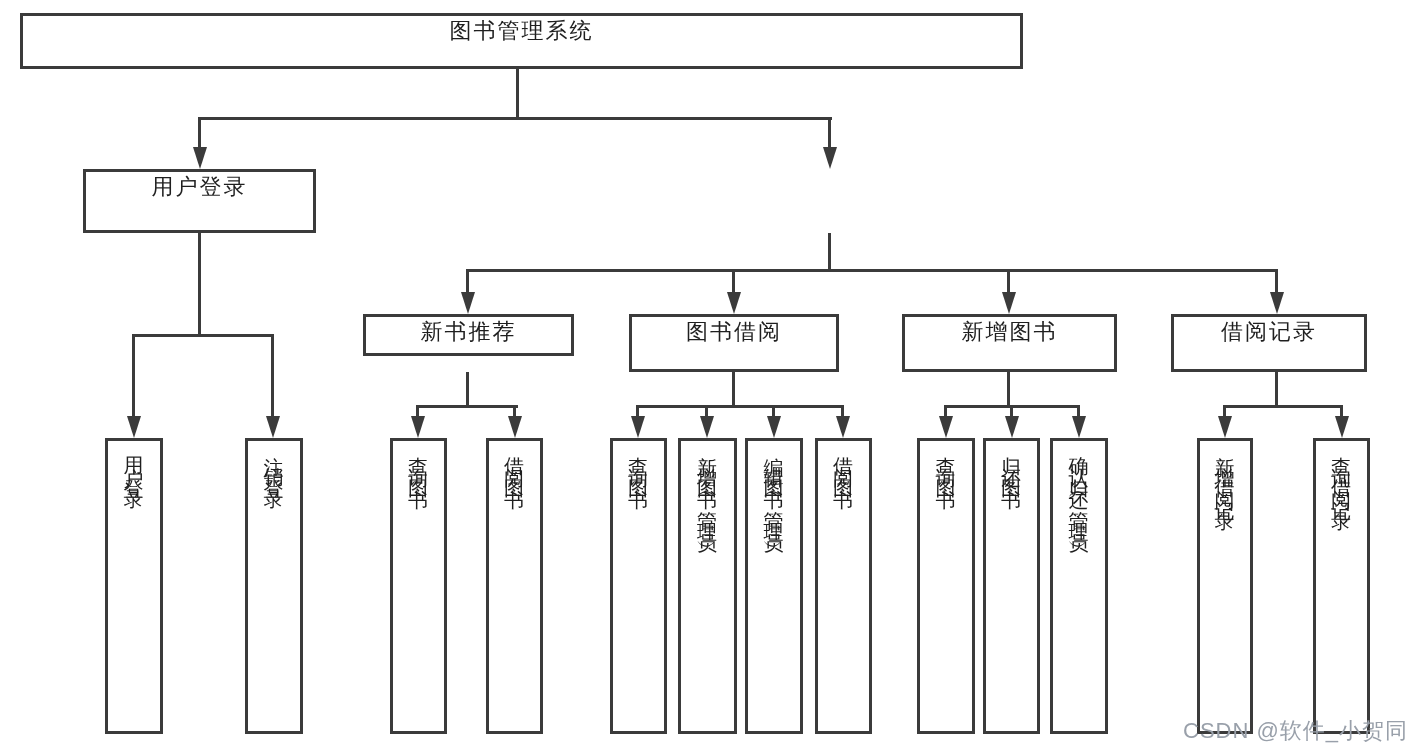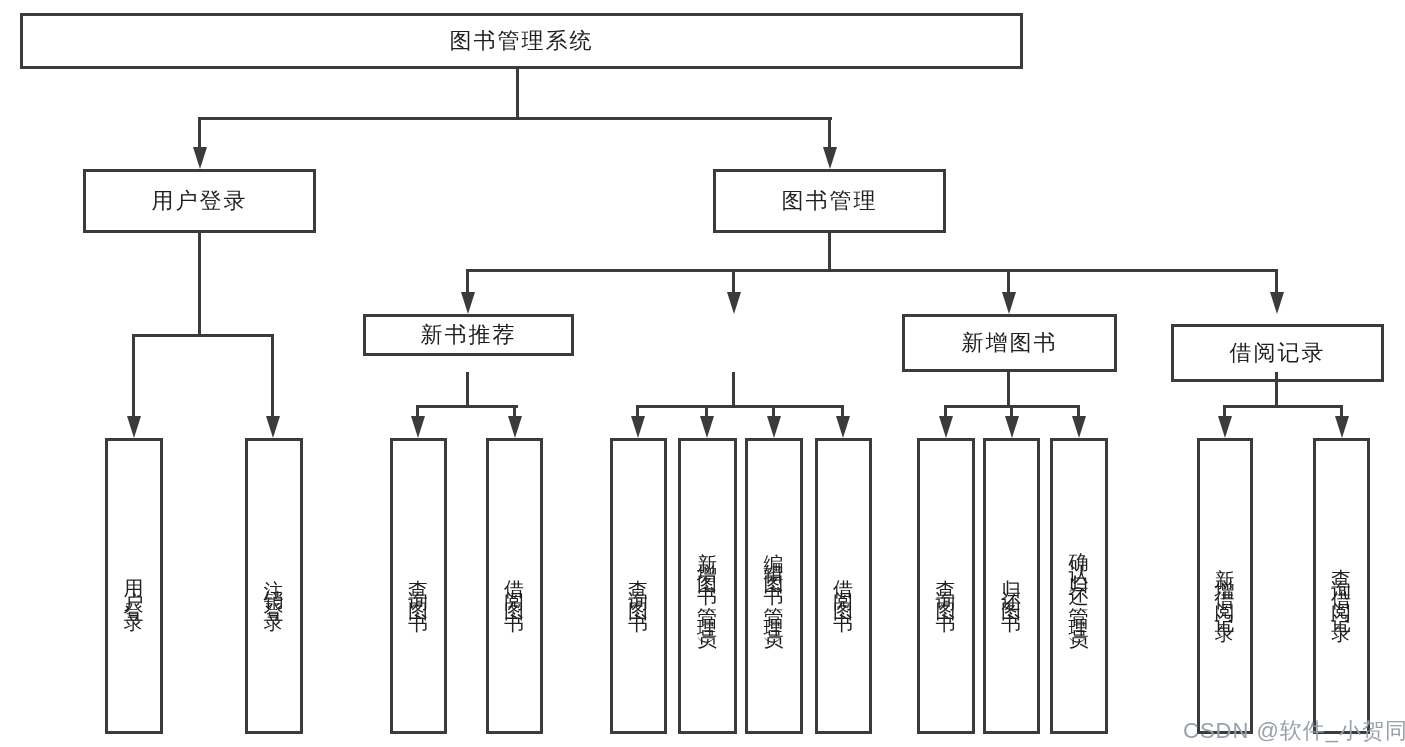--- a/index.html
+++ b/index.html
@@ -16,21 +16,20 @@
     font-family:"Liberation Sans","DejaVu Sans",sans-serif;
     color:var(--text);
     overflow:hidden;
   }
   .box{
     position:absolute;
     box-sizing:border-box;
     border:3px solid var(--line);
     background:#fff;
     display:flex;
-    align-items:center;
     justify-content:center;
   }
   .box.h span{
     font-size:22px;
     letter-spacing:2px;
     white-space:nowrap;
   }
   .box.v span{
     writing-mode:vertical-rl;
     font-size:20px;
@@ -67,23 +66,20 @@
   <div class="vl" style="left:516px;top:69px;height:50px"></div>
   <div class="hl" style="left:198px;top:117px;width:634px"></div>
   <div class="vl" style="left:198px;top:117px;height:34px"></div>
   <div class="ah" style="left:193px;top:147px"></div>
   <div class="vl" style="left:828px;top:117px;height:34px"></div>
   <div class="ah" style="left:823px;top:147px"></div>
 
   <div class="box h" style="left:83px;top:169px;width:233px;height:64px">
     <span>用户登录</span>
   </div>
-  <div class="box h" style="left:713px;top:169px;width:233px;height:64px">
-    <span>图书管理</span>
-  </div>
 
   <div class="vl" style="left:198px;top:233px;height:104px"></div>
   <div class="hl" style="left:132px;top:334px;width:142px"></div>
   <div class="vl" style="left:132px;top:334px;height:84px"></div>
   <div class="ah" style="left:127px;top:416px"></div>
   <div class="vl" style="left:271px;top:334px;height:84px"></div>
   <div class="ah" style="left:266px;top:416px"></div>
 
   <div class="vl" style="left:828px;top:233px;height:39px"></div>
   <div class="hl" style="left:466px;top:269px;width:812px"></div>
@@ -92,24 +88,27 @@
   <div class="vl" style="left:732px;top:269px;height:27px"></div>
   <div class="ah" style="left:727px;top:292px"></div>
   <div class="vl" style="left:1007px;top:269px;height:27px"></div>
   <div class="ah" style="left:1002px;top:292px"></div>
   <div class="vl" style="left:1275px;top:269px;height:27px"></div>
   <div class="ah" style="left:1270px;top:292px"></div>
 
   <div class="box h" style="left:363px;top:314px;width:211px;height:42px">
     <span>新书推荐</span>
   </div>
+  <div class="box h" style="left:629px;top:314px;width:210px;height:58px">
+    <span>图书借阅</span>
+  </div>
   <div class="box h" style="left:902px;top:314px;width:215px;height:58px">
     <span>新增图书</span>
   </div>
-  <div class="box h" style="left:1171px;top:324px;width:213px;height:58px">
+  <div class="box h" style="left:1171px;top:314px;width:196px;height:58px">
     <span>借阅记录</span>
   </div>
 
   <div class="vl" style="left:466px;top:372px;height:36px"></div>
   <div class="hl" style="left:416px;top:405px;width:102px"></div>
   <div class="vl" style="left:416px;top:405px;height:14px"></div>
   <div class="ah" style="left:411px;top:416px"></div>
   <div class="vl" style="left:513px;top:405px;height:14px"></div>
   <div class="ah" style="left:508px;top:416px"></div>
 

